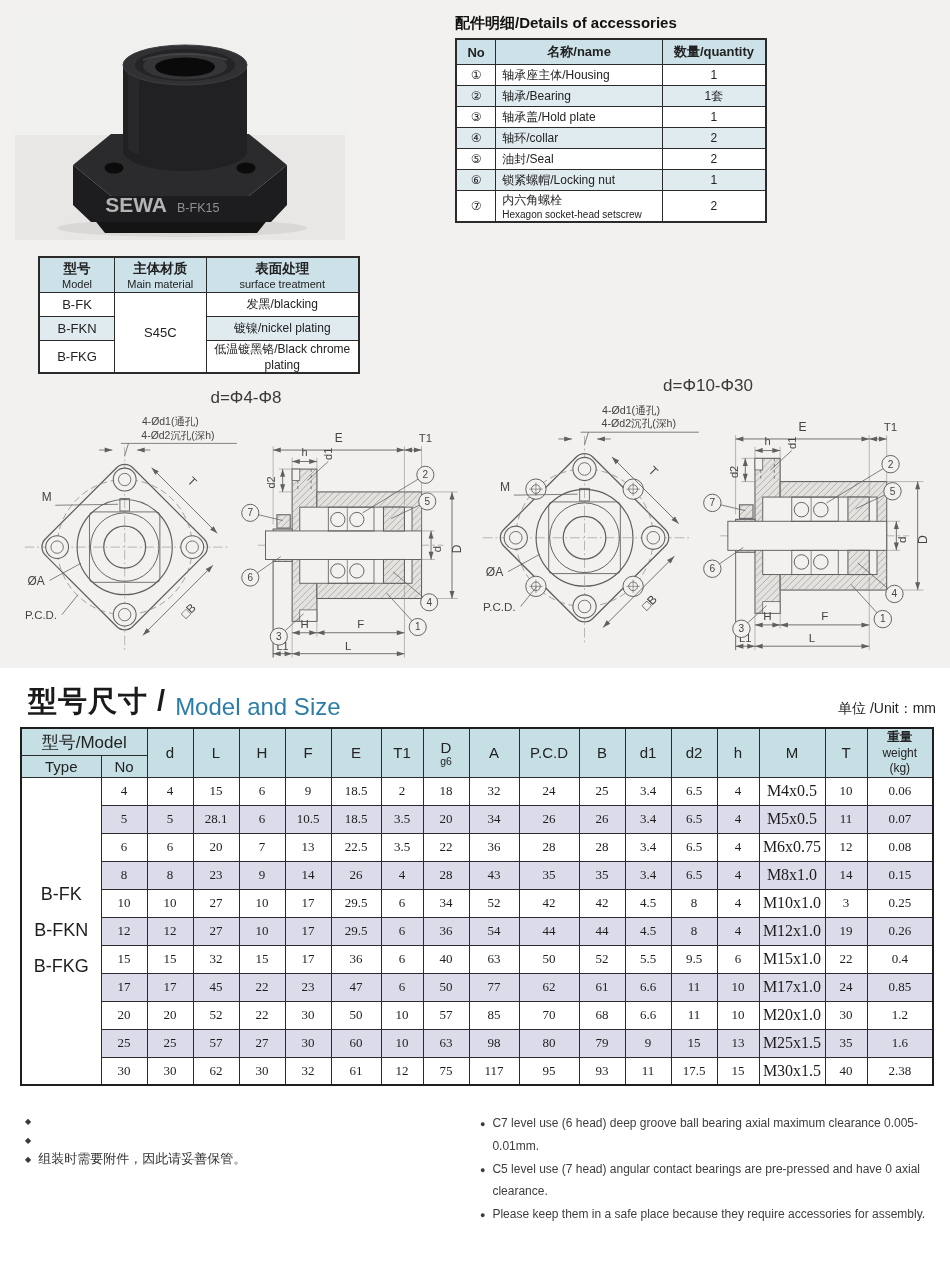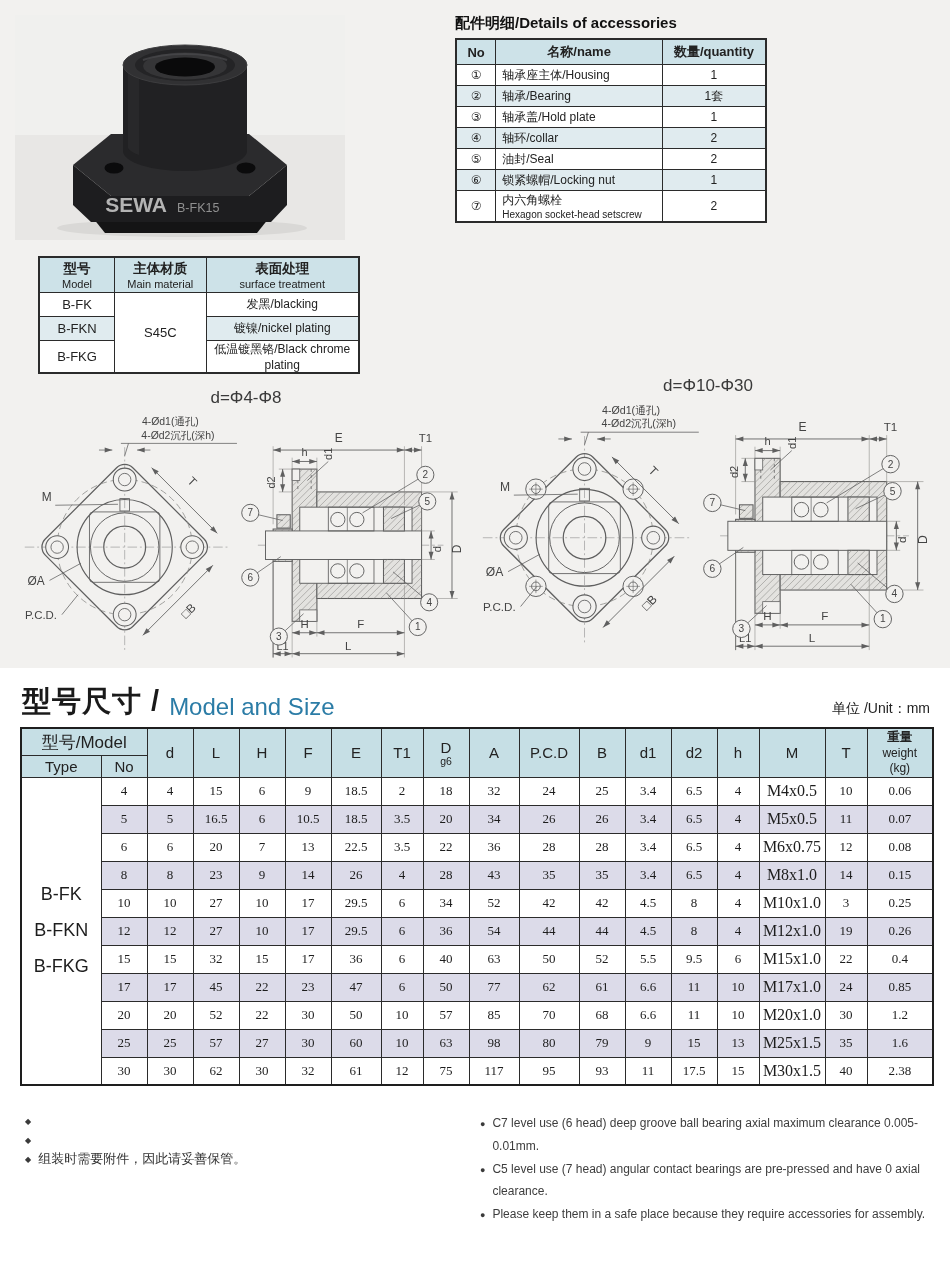--- a/index.html
+++ b/index.html
@@ -34,21 +34,21 @@
   .mat-table td { border:1.5px solid #2b2b2b; font-size:13px; text-align:center; height:24px; color:#222; }
   .mat-table tr.alt td { background:#e0ebef; }
   .mat-table td.treat { font-size:12px; }
 
   
   .fig { position:absolute; }
   .fig-title { text-align:center; font-size:17px; color:#3a3a3a; height:24px; }
   .fig svg { display:block; }
 
   
-  .sec-title { position:absolute; left:22px; top:682px; width:908px; display:flex; align-items:flex-end;text-align:center; }
+  .sec-title { position:absolute; left:28px; top:682px; width:908px; display:flex; align-items:flex-end;text-align:center; }
   .sec-title .cn { font-size:29px; font-weight:bold; color:#1a1a1a; letter-spacing:1px; }
   .sec-title .en { font-size:24px; color:#2b7ca6; margin-left:9px; padding-bottom:1px; }
   .sec-title .unit { margin-left:auto; font-size:14px; color:#222; padding-bottom:4px; }
 
   .size-wrap { position:absolute; left:20px; top:727px; }
   .size-table { border-collapse:collapse; table-layout:fixed; width:912px; background:#fff; border:2.5px solid #1e1e1e; }
   .size-table th { background:#c6dfe5; border:1.5px solid #2b2b2b; font-weight:normal; color:#222; padding:1px 0; }
   .size-table th.model { font-size:17px; }
   .size-table th.sub { font-size:15px;margin-left:36px; }
   .size-table th.col { font-size:15px; }
@@ -769,21 +769,21 @@
           <td>3.4</td>
           <td>6.5</td>
           <td>4</td>
           <td class="mcol">M4x0.5</td>
           <td>10</td>
           <td>0.06</td>
         </tr>
         <tr class="alt">
           <td>5</td>
           <td>5</td>
-          <td>16.5</td>
+          <td>28.1</td>
           <td>6</td>
           <td>10.5</td>
           <td>18.5</td>
           <td>3.5</td>
           <td>20</td>
           <td>34</td>
           <td>26</td>
           <td>26</td>
           <td>3.4</td>
           <td>6.5</td>

